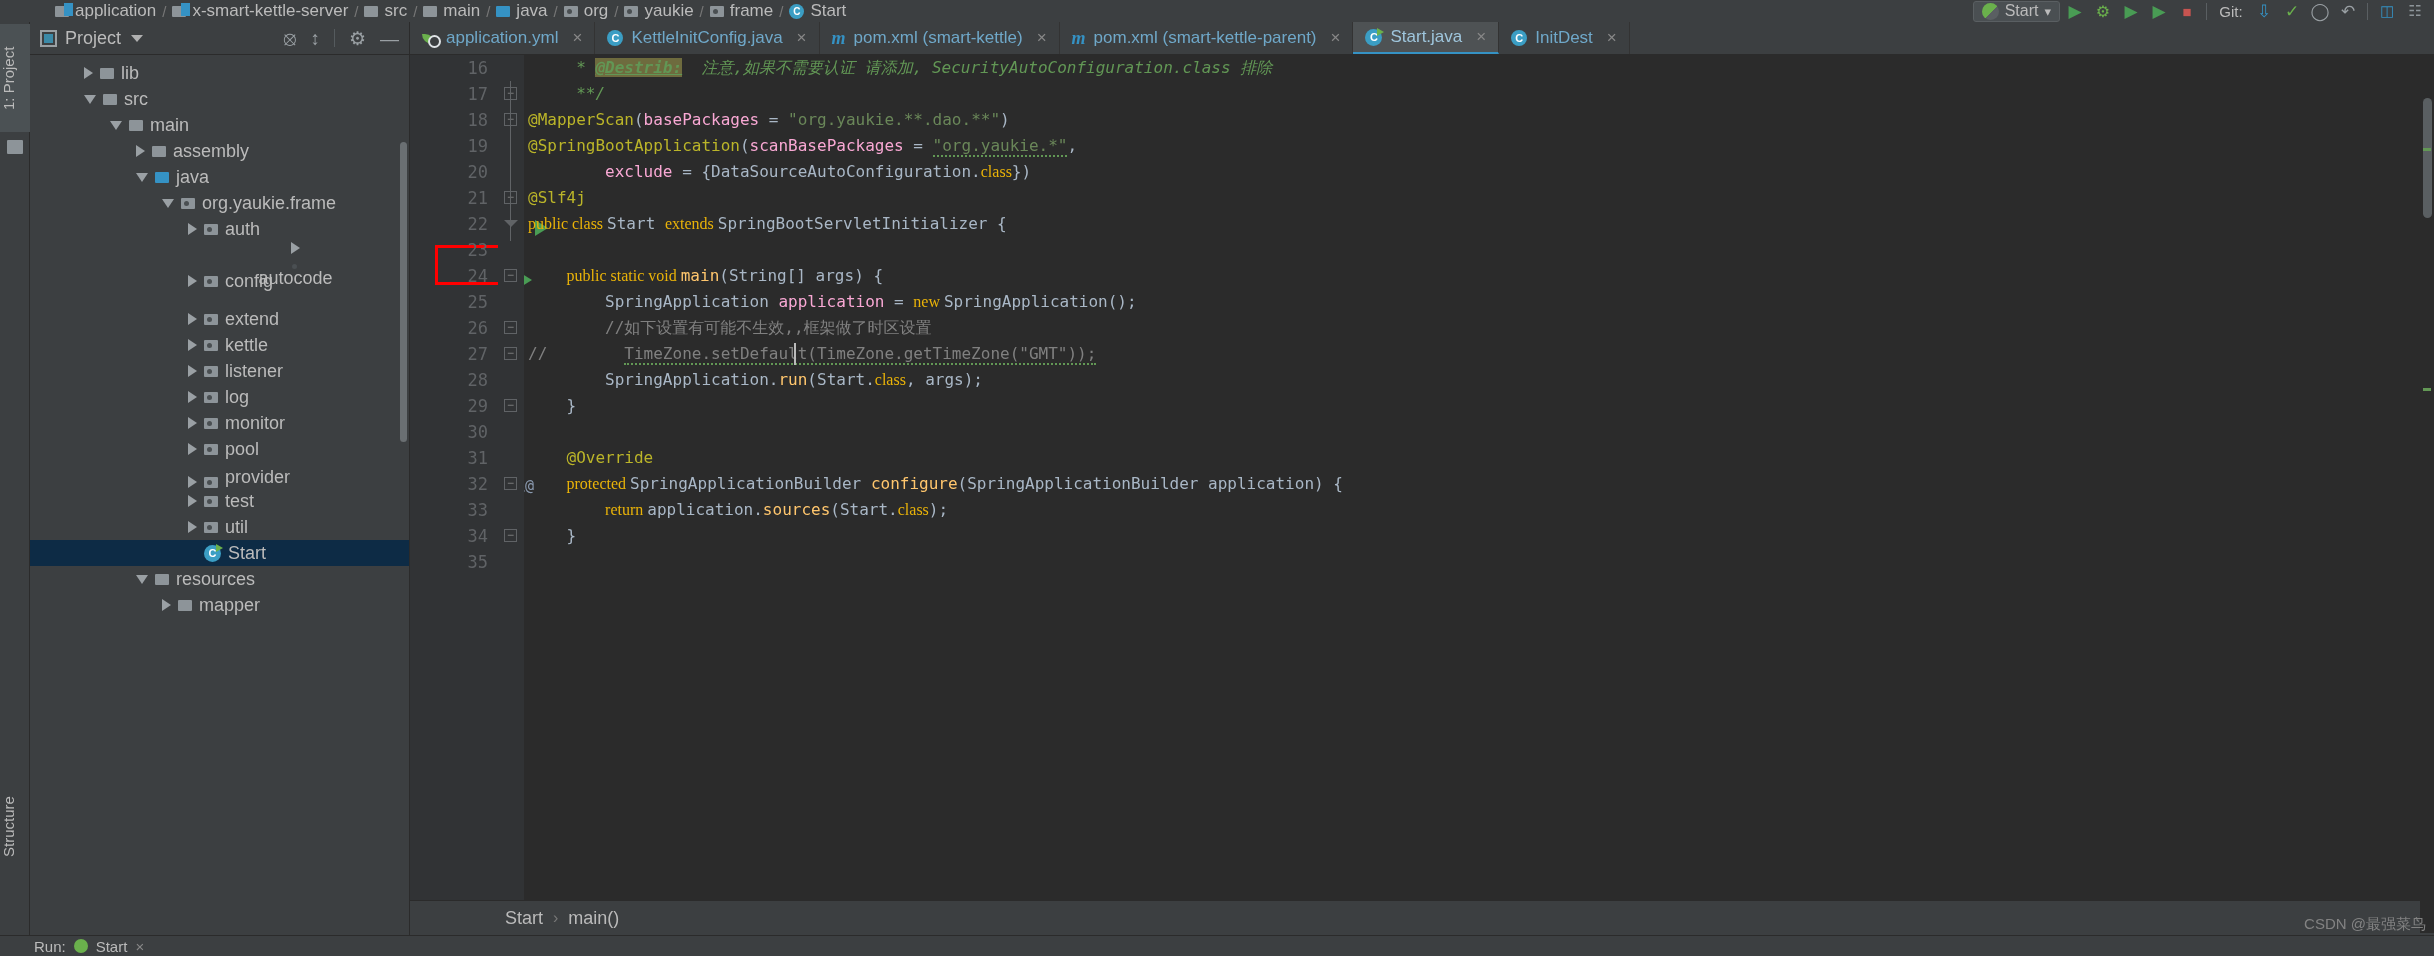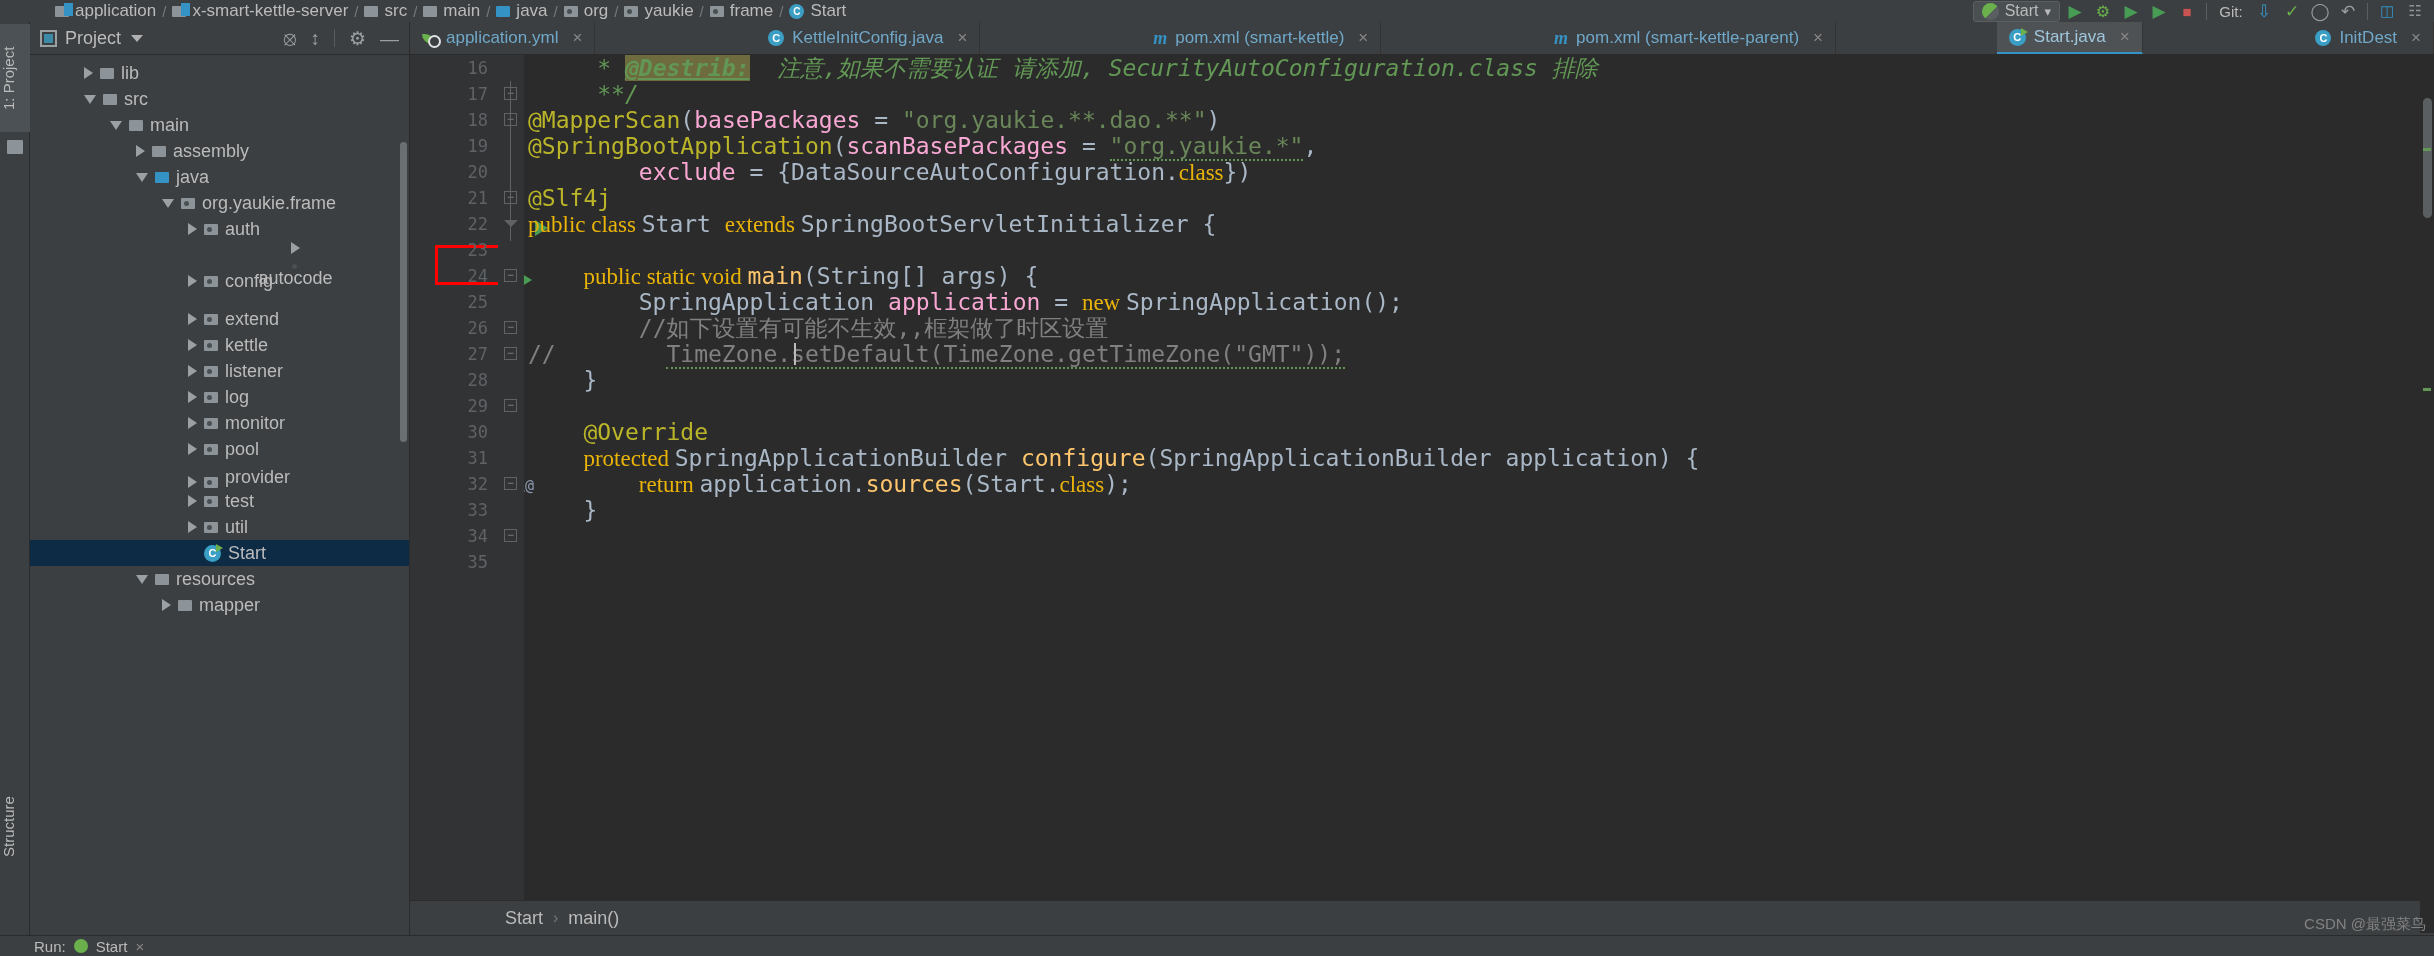--- a/index.html
+++ b/index.html
@@ -117,21 +117,21 @@
   }
 
   
   .editor-area {
     position:absolute; left:410px; top:22px; width:2024px; height:934px;
     background:#2b2b2b;
   }
   
   .tab-bar {
     height:33px; background:#3c3f41; display:flex; align-items:stretch;
-    border-bottom:1px solid #2b2b2b; overflow:hidden;justify-content:space-between;
+    border-bottom:1px solid #2b2b2b; overflow:hidden;
   }
   .tab {
     display:flex; align-items:center; gap:8px; padding:0 12px;
     font-size:17px; color:#6fa8c9; white-space:nowrap;
     border-right:1px solid #333;
   }
   .tab.active { background:#4e5254; color:#9fc6dd; border-bottom:2px solid #3592c4; }
   .tab .x { color:#888; font-size:17px; margin-left:6px; }
   .ic-yml { width:16px;height:16px; position:relative; }
   .ic-yml::before{
@@ -156,21 +156,21 @@
   
   .code-wrap { position:relative; height:845px; display:flex; background:#2b2b2b; }
   .gutter {
     width:88px; background:#313335; position:relative; flex:0 0 auto;
     font-family:"DejaVu Sans Mono", monospace; font-size:17px; color:#606366;
   }
   .fold-col {
     width:26px; background:#313335; position:relative; flex:0 0 auto;
   }
   .code-col { flex:1; position:relative; font-family:"DejaVu Sans Mono", monospace;
-              font-size:23px; }
+              font-size:16px; }
   .ln {
     height:26px; line-height:26px; text-align:right; padding-right:10px;
     position:relative;
   }
   .ln .gicon { position:absolute; right:-26px; top:4px; }
   .cline { height:26px; line-height:26px; white-space:pre; padding-left:4px; }
 
   
   .kw   { color:#eab308;font-family:Liberation Serif, serif; }
   .ann  { color:#bbb529; }
@@ -593,20 +593,21 @@
         <div class="cline"><span class="ann">@MapperScan</span><span class="plain">(</span><span class="fld">basePackages </span><span class="plain">= </span><span class="str">"org.yaukie.**.dao.**"</span><span class="plain">)</span></div>
         <div class="cline"><span class="ann">@SpringBootApplication</span><span class="plain">(</span><span class="fld">scanBasePackages </span><span class="plain">= </span><span class="str squiggle">"org.yaukie.*"</span><span class="plain">,</span></div>
         <div class="cline"><span class="plain">        </span><span class="fld">exclude </span><span class="plain">= {</span><span class="cls">DataSourceAutoConfiguration.</span><span class="kw">class</span><span class="plain">})</span></div>
         <div class="cline"><span class="ann">@Slf4j</span></div>
         <div class="cline"><span class="kw">public class </span><span class="plain">Start </span><span class="kw">extends </span><span class="plain">SpringBootServletInitializer {</span></div>
         <div class="cline">&nbsp;</div>
         <div class="cline"><span class="plain">    </span><span class="kw">public static void </span><span class="mth">main</span><span class="plain">(String[] args) {</span></div>
         <div class="cline"><span class="plain">        SpringApplication </span><span class="fld">application </span><span class="plain">= </span><span class="kw">new </span><span class="plain">SpringApplication();</span></div>
         <div class="cline"><span class="plain">        </span><span class="cmt">//如下设置有可能不生效,,框架做了时区设置</span></div>
         <div class="cline"><span class="cmt">//        </span><span class="cmt squiggle">TimeZone.setDefault(TimeZone.getTimeZone("GMT"));</span></div>
+        <div class="cline"><span class="plain">        SpringApplication.</span><span class="mth">run</span><span class="plain">(Start.</span><span class="kw">class</span><span class="plain">, args);</span></div>
         <div class="cline"><span class="plain">    }</span></div>
         <div class="cline">&nbsp;</div>
         <div class="cline"><span class="plain">    </span><span class="ann">@Override</span></div>
         <div class="cline"><span class="plain">    </span><span class="kw">protected </span><span class="plain">SpringApplicationBuilder </span><span class="mth">configure</span><span class="plain">(SpringApplicationBuilder application) {</span></div>
         <div class="cline"><span class="plain">        </span><span class="kw">return </span><span class="plain">application.</span><span class="mth">sources</span><span class="plain">(Start.</span><span class="kw">class</span><span class="plain">);</span></div>
         <div class="cline"><span class="plain">    }</span></div>
         <div class="cline">&nbsp;</div>
         <div class="caret" style="left: 270px; top: 288px;"></div>
       </div>
     <div class="scroll-right">

